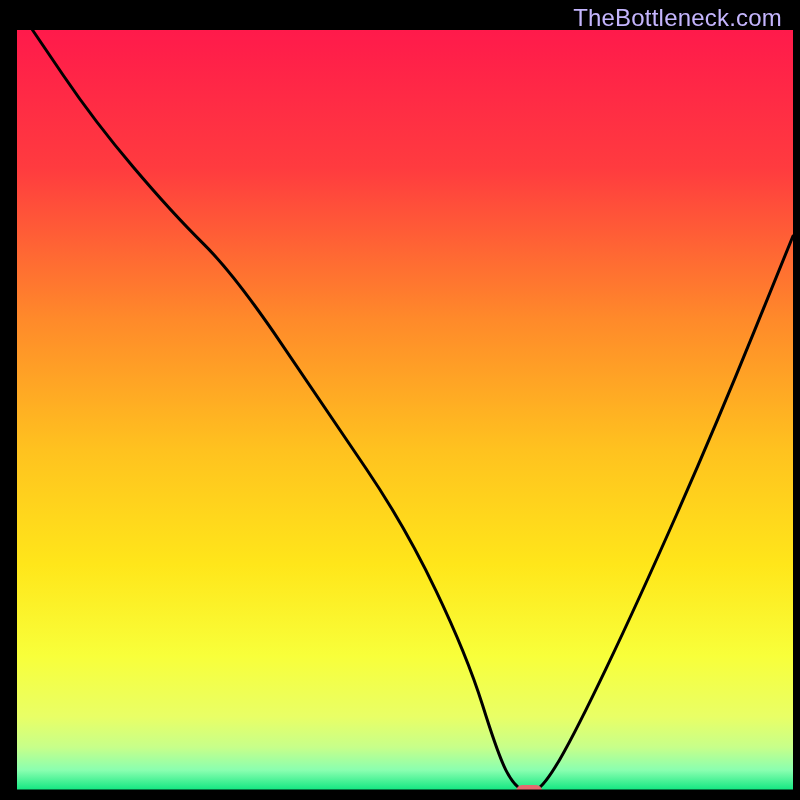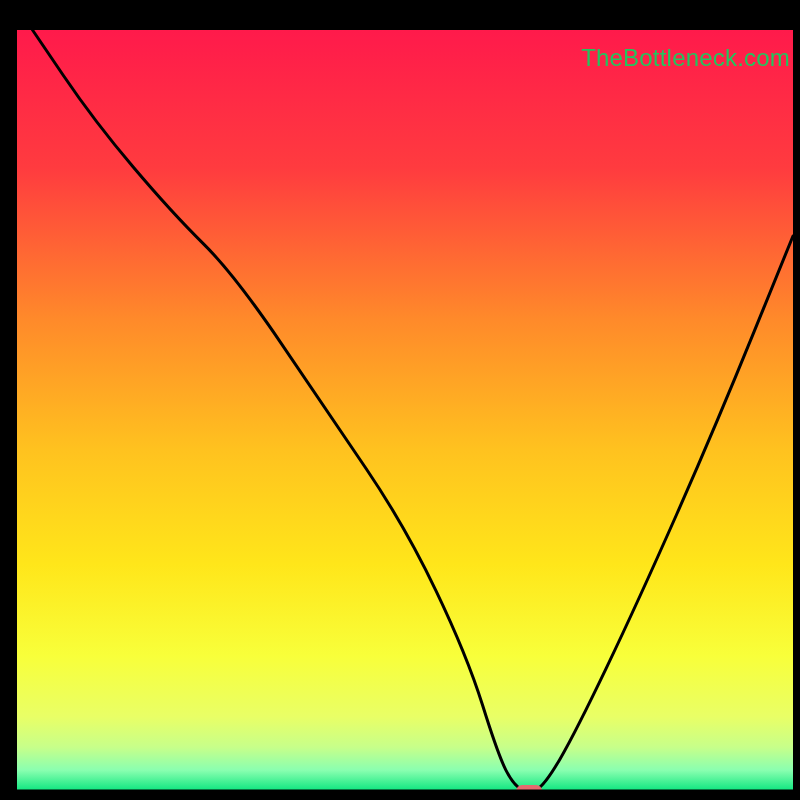--- a/index.html
+++ b/index.html
@@ -11,28 +11,27 @@
     overflow: hidden;
   }
   .chart-wrap {
     position: relative;
     width: 800px;
     height: 800px;
   }
   .watermark {
     position: absolute;
     top: 4px;
-    right: 10px;
+    right: 18px;
     font-family: Arial, Helvetica, sans-serif;
     font-size: 24px;
     font-weight: 500;
-    color: #22c55e;
+    color: #c4b5fd;
     letter-spacing: 0.2px;
     z-index: 5;
-    margin-top: 40px;
   }
   svg {
     display: block;
   }
 </style>
 </head>
 <body>
 
 <div class="chart-wrap">
 

